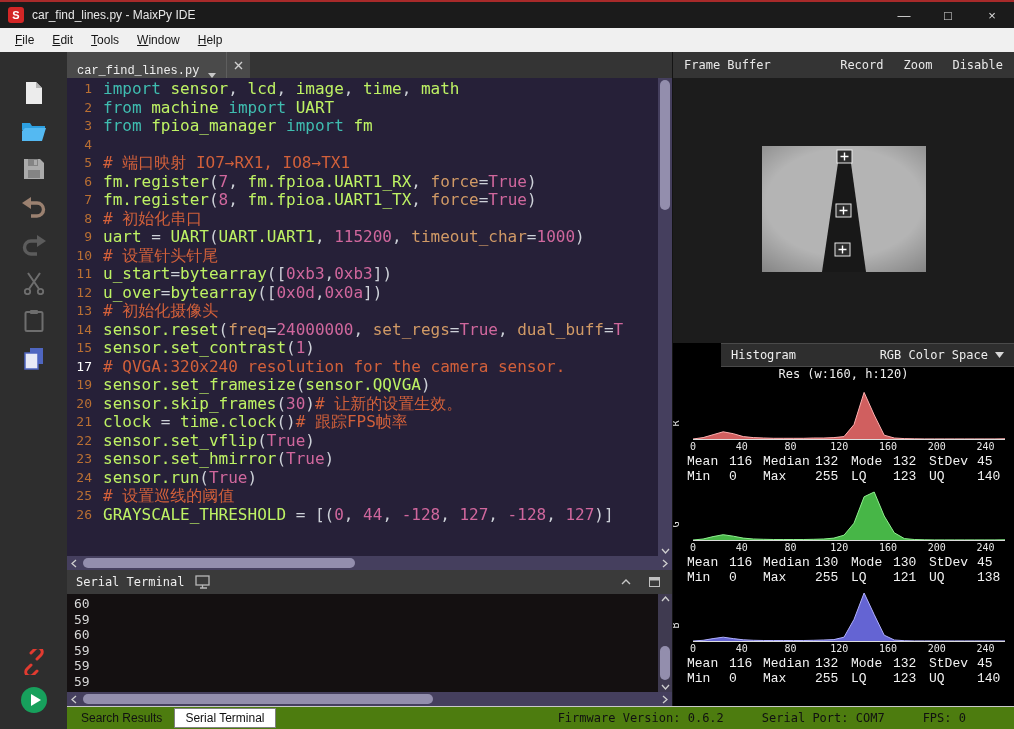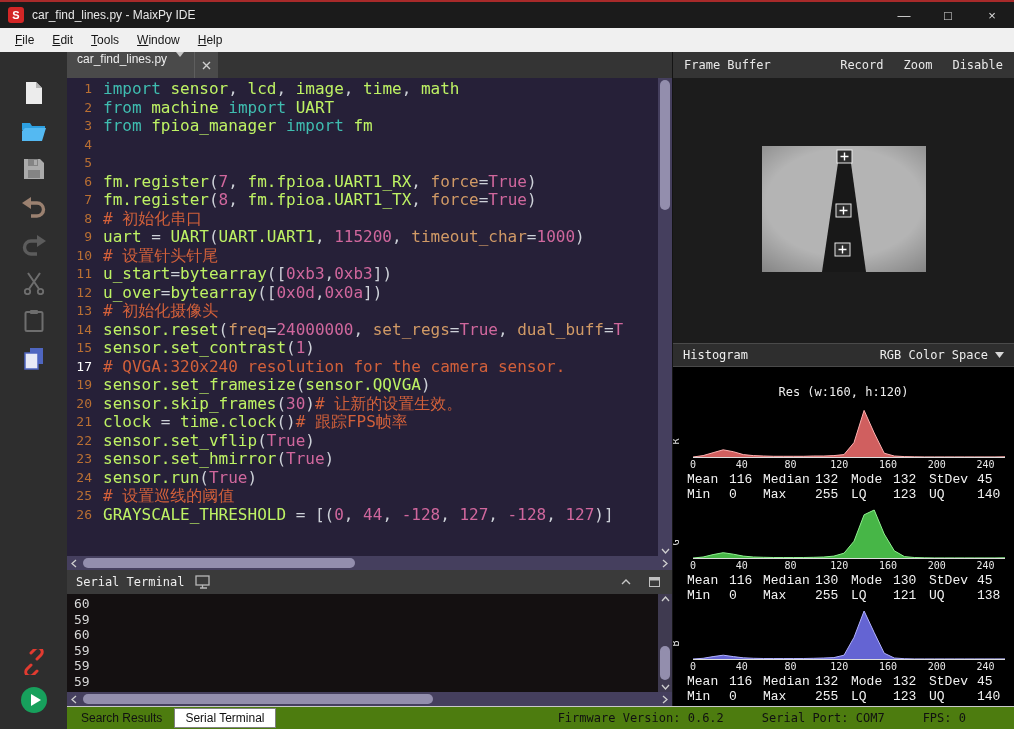--- a/index.html
+++ b/index.html
@@ -21,21 +21,21 @@
   .main { flex:1; display:flex; min-height:0; }
   .sidebar { width:67px; flex:0 0 67px; background:#2e2e2e; display:flex; flex-direction:column; align-items:center; padding-top:22px; padding-bottom:10px; }
   .side-btn { width:44px; height:38px; display:flex; align-items:center; justify-content:center; }
   .sidebar .sb-spacer { flex:1; }
   .right-of-sidebar { flex:1; display:flex; flex-direction:column; min-width:0; }
   .content-row { flex:1; display:flex; min-height:0; }
 
   
   .center { width:605px; flex:0 0 605px; display:flex; flex-direction:column; background:#262038; min-height:0; }
   .tabbar { height:26px; flex:0 0 26px; background:#343434; display:flex; align-items:stretch; color:#ddd; }
-  .tab { background:#4a4a4a; display:flex; align-items:flex-start; padding:0 10px; gap:9px; font-family:Liberation Sans, sans-serif; font-size:12px; color:#eee; }
+  .tab { background:#4a4a4a; display:flex; align-items:flex-end; padding:0 10px; gap:9px; font-family:Liberation Mono, monospace; font-size:12px; color:#eee; }
   .tab-close { width:24px; display:flex; align-items:center; justify-content:center; background:#4a4a4a; border-left:1px solid #5e5e5e; }
   .line-col { margin-left:auto; display:flex; align-items:center; padding-right:12px; color:#e0e0e0; font-family:"DejaVu Sans Mono",monospace; font-size:12px; }
 
   .editor { flex:0 0 478px; display:flex; min-height:0; overflow:hidden; }
   .code-area { flex:1; overflow:hidden; font-family:"DejaVu Sans Mono",monospace; font-size:16px; line-height:18.5px; padding-top:2px; }
   .code-line { display:flex; height:18.5px; white-space:pre; }
   .gutter { width:36px; flex:0 0 36px; text-align:right; padding-right:11px; color:#b96f33; font-size:13px; }
   .gutter.current { color:#ffffff; font-weight:normal; }
   .code-text { color:#cdd1d8; }
   .tk-kw  { color:#3fbdb0; }
@@ -60,24 +60,24 @@
   .term-lines { flex:1; font-family:"DejaVu Sans Mono",monospace; font-size:13px; line-height:15.5px; color:#d8d8d8; padding:2px 0 0 7px; overflow:hidden; }
   .terminal-body .vscroll { background:#3f3a50; }
 
   
   .rightpanel { flex:1; background:#000; display:flex; flex-direction:column; border-left:1px solid #141414; min-height:0; }
   .fb-header { height:26px; flex:0 0 26px; background:#343434; display:flex; align-items:center; color:#e8e8e8; font-size:12px; font-family:"DejaVu Sans Mono",monospace; padding:0 11px; gap:20px; }
   .fb-header .fb-title { margin-right:auto; }
   .fb-view { height:265px; flex:0 0 265px; background:#1c1c1c; position:relative; }
   .camera-frame { position:absolute; left:50%; top:68px; transform:translateX(-50%); width:164px; height:126px;
                   background:radial-gradient(ellipse 95% 85% at 50% 45%, rgba(0,0,0,0) 50%, rgba(0,0,0,0.40) 100%), #b4b4b4; }
-  .hist-header { height:24px; flex:0 0 24px; background:#2e2e2e; border-top:1px solid #4a4a4a; border-bottom:1px solid #4a4a4a; display:flex; align-items:center; color:#eee; font-size:12px; font-family:"DejaVu Sans Mono",monospace; padding:0 10px; }
+  .hist-header { height:24px; flex:0 0 24px; background:#2e2e2e; border-top:1px solid #4a4a4a; border-bottom:1px solid #4a4a4a; display:flex; align-items:center; color:#eee; font-size:12px; font-family:"DejaVu Sans Mono",monospace; padding:0 10px;margin-left:48px; }
   .hist-header .spacer { flex:1; }
   .dropdown { display:flex; align-items:center; gap:7px; }
-  .hist-area { flex:1; background:#000; padding-top:18px; overflow:hidden; }
+  .hist-area { flex:1; background:#000; padding-top:0; overflow:hidden; }
   .res-label { text-align:center; color:#eee; font-size:12px; font-family:"DejaVu Sans Mono",monospace; height:18px; }
   .hist-block { padding:2px 8px 0 6px; margin-bottom:2px; }
   .hist-plot { display:flex; align-items:flex-end; }
   .hist-letter { width:14px; flex:0 0 14px; color:#ddd; font-size:10px; font-family:"DejaVu Sans Mono",monospace; transform:rotate(-90deg); transform-origin:center; text-align:center; padding-bottom:22px; }
   .hist-svg { border-bottom:1px solid #dcdcdc; display:block; }
   .hist-ticks { position:relative; height:14px; margin-left:14px; width:312px; }
   .hist-ticks .tick { position:absolute; top:1px; transform:translateX(-50%); color:#e8e8e8; font-size:10px; font-family:"DejaVu Sans Mono",monospace; }
   .hist-stats { display:grid; grid-template-columns:42px 34px 52px 36px 42px 36px 48px 1fr; margin-left:8px; font-size:13px; color:#f2f2f2; line-height:15px;font-family:Liberation Mono, monospace; }
 
   
@@ -195,21 +195,21 @@
             </div>
           </div>
 
           <div class="editor">
             <div class="code-area">
               <div id="code-lines">
                   <div class="code-line"><span class="gutter">1</span><span class="code-text"><span class="tk-kw">import </span><span class="tk-id">sensor</span><span class="tk-pl">, </span><span class="tk-id">lcd</span><span class="tk-pl">, </span><span class="tk-id">image</span><span class="tk-pl">, </span><span class="tk-id">time</span><span class="tk-pl">, </span><span class="tk-id">math</span></span></div>
                   <div class="code-line"><span class="gutter">2</span><span class="code-text"><span class="tk-kw">from </span><span class="tk-id">machine</span><span class="tk-kw"> import </span><span class="tk-id">UART</span></span></div>
                   <div class="code-line"><span class="gutter">3</span><span class="code-text"><span class="tk-kw">from </span><span class="tk-id">fpioa_manager</span><span class="tk-kw"> import </span><span class="tk-id">fm</span></span></div>
                   <div class="code-line"><span class="gutter">4</span><span class="code-text"></span></div>
-                  <div class="code-line"><span class="gutter">5</span></div>
+                  <div class="code-line"><span class="gutter">5</span><span class="code-text"><span class="tk-cm"># 端口映射 IO7→RX1, IO8→TX1</span></span></div>
                   <div class="code-line"><span class="gutter">6</span><span class="code-text"><span class="tk-id">fm.register</span><span class="tk-pl">(</span><span class="tk-num">7</span><span class="tk-pl">, </span><span class="tk-id">fm.fpioa.UART1_RX</span><span class="tk-pl">, </span><span class="tk-arg">force</span><span class="tk-pl">=</span><span class="tk-cst">True</span><span class="tk-pl">)</span></span></div>
                   <div class="code-line"><span class="gutter">7</span><span class="code-text"><span class="tk-id">fm.register</span><span class="tk-pl">(</span><span class="tk-num">8</span><span class="tk-pl">, </span><span class="tk-id">fm.fpioa.UART1_TX</span><span class="tk-pl">, </span><span class="tk-arg">force</span><span class="tk-pl">=</span><span class="tk-cst">True</span><span class="tk-pl">)</span></span></div>
                   <div class="code-line"><span class="gutter">8</span><span class="code-text"><span class="tk-cm"># 初始化串口</span></span></div>
                   <div class="code-line"><span class="gutter">9</span><span class="code-text"><span class="tk-id">uart</span><span class="tk-pl"> = </span><span class="tk-id">UART</span><span class="tk-pl">(</span><span class="tk-id">UART.UART1</span><span class="tk-pl">, </span><span class="tk-num">115200</span><span class="tk-pl">, </span><span class="tk-arg">timeout_char</span><span class="tk-pl">=</span><span class="tk-num">1000</span><span class="tk-pl">)</span></span></div>
                   <div class="code-line"><span class="gutter">10</span><span class="code-text"><span class="tk-cm"># 设置针头针尾</span></span></div>
                   <div class="code-line"><span class="gutter">11</span><span class="code-text"><span class="tk-id">u_start</span><span class="tk-pl">=</span><span class="tk-id">bytearray</span><span class="tk-pl">([</span><span class="tk-num">0xb3</span><span class="tk-pl">,</span><span class="tk-num">0xb3</span><span class="tk-pl">])</span></span></div>
                   <div class="code-line"><span class="gutter">12</span><span class="code-text"><span class="tk-id">u_over</span><span class="tk-pl">=</span><span class="tk-id">bytearray</span><span class="tk-pl">([</span><span class="tk-num">0x0d</span><span class="tk-pl">,</span><span class="tk-num">0x0a</span><span class="tk-pl">])</span></span></div>
                   <div class="code-line"><span class="gutter">13</span><span class="code-text"><span class="tk-cm"># 初始化摄像头</span></span></div>
                   <div class="code-line"><span class="gutter">14</span><span class="code-text"><span class="tk-id">sensor.reset</span><span class="tk-pl">(</span><span class="tk-arg">freq</span><span class="tk-pl">=</span><span class="tk-num">24000000</span><span class="tk-pl">, </span><span class="tk-arg">set_regs</span><span class="tk-pl">=</span><span class="tk-cst">True</span><span class="tk-pl">, </span><span class="tk-arg">dual_buff</span><span class="tk-pl">=</span><span class="tk-cst">T</span></span></div>
                   <div class="code-line"><span class="gutter">15</span><span class="code-text"><span class="tk-id">sensor.set_contrast</span><span class="tk-pl">(</span><span class="tk-num">1</span><span class="tk-pl">)</span></span></div>

